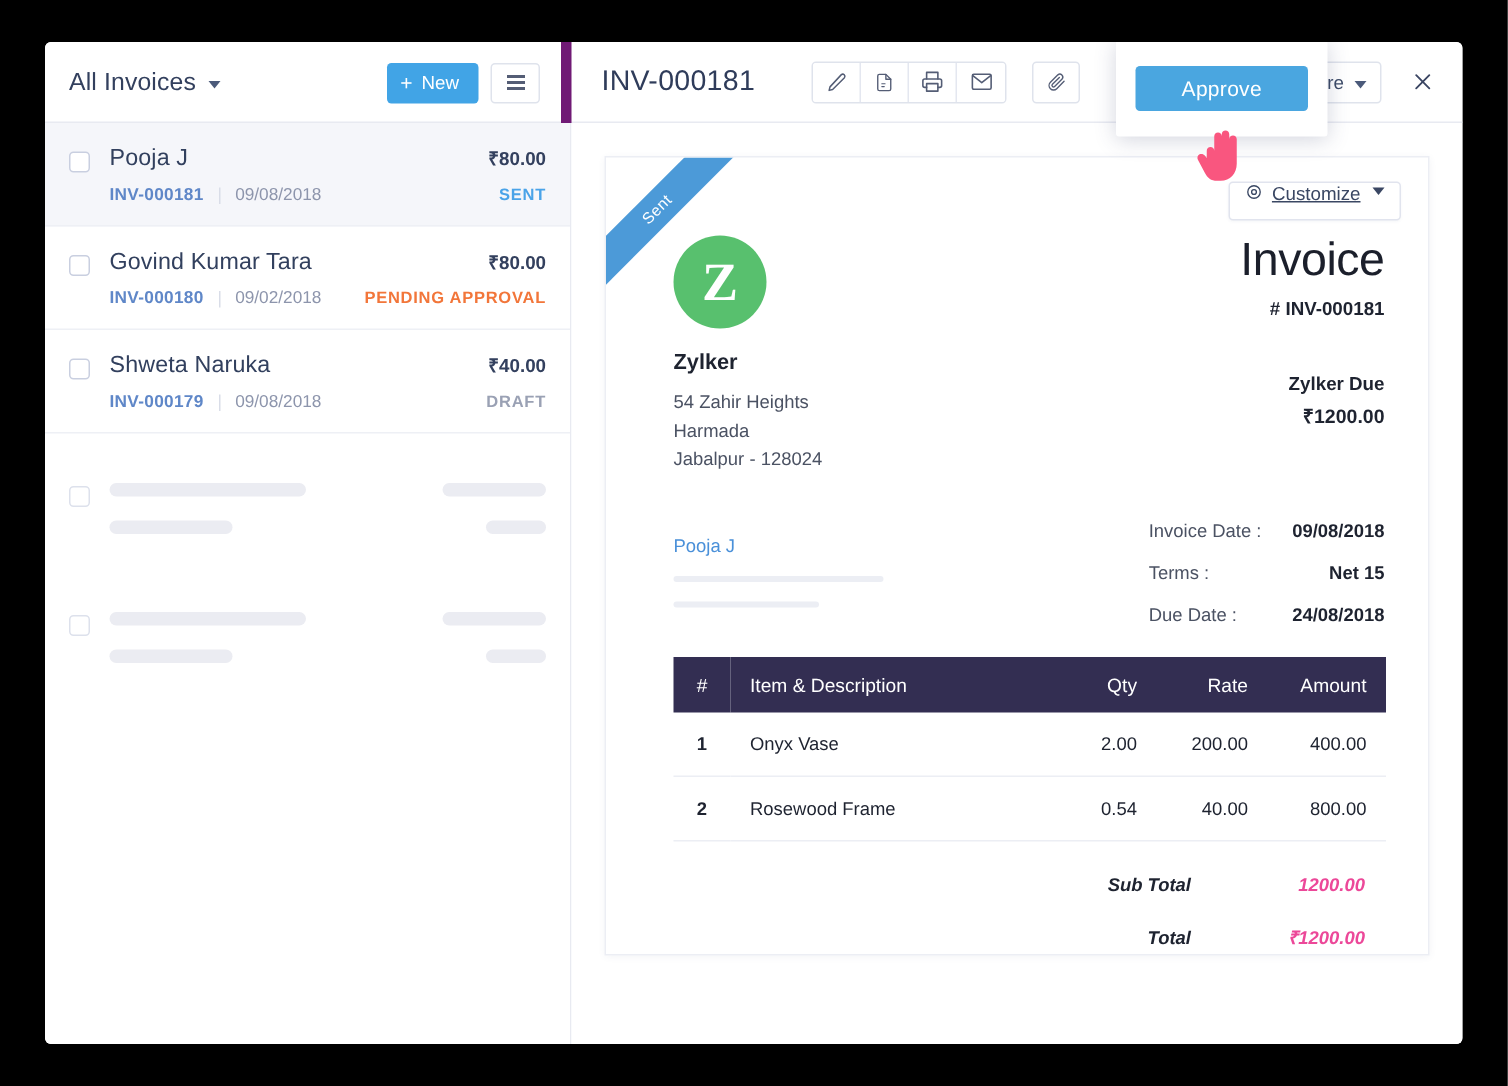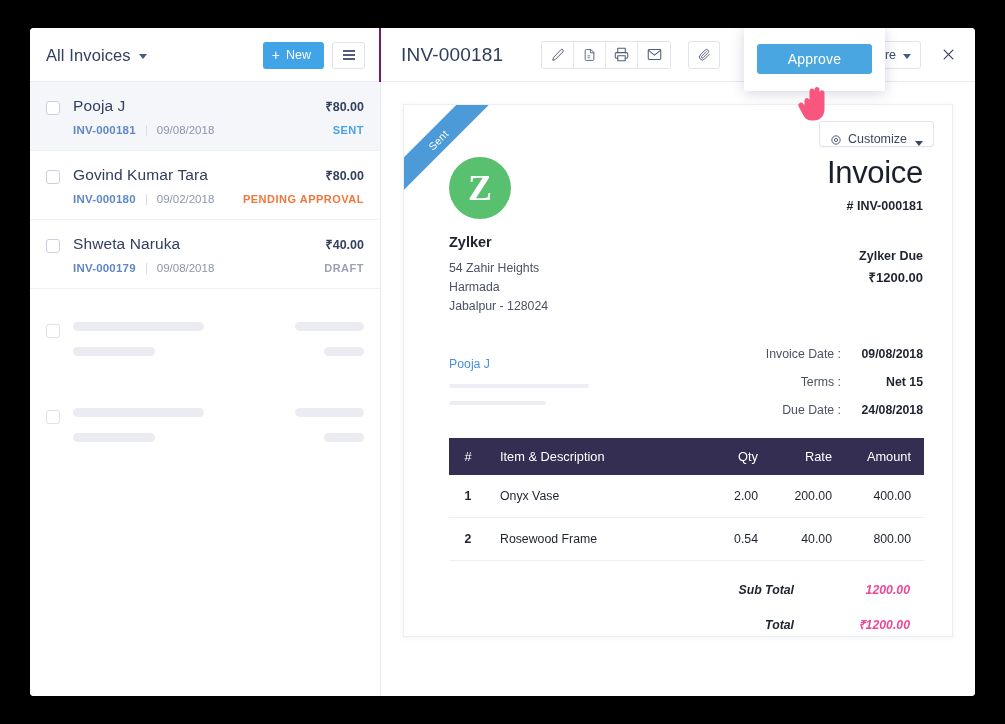--- a/index.html
+++ b/index.html
@@ -30,21 +30,21 @@
     border-bottom: 1px solid #e8eaf1;
     position: relative;
     z-index: 30;
   }
   .topbar-left {
     width: 351px;
     flex-shrink: 0;
     display: flex;
     align-items: center;
     padding: 0 14px 0 16px;
-    border-right: 2px solid #701a75;
+    border-right: 7px solid #701a75;
     height: 54px;
   }
   .view-title {
     font-size: 16.5px;
     color: #33405e;
     font-weight: 400;
     letter-spacing: .1px;
   }
   .caret-down {
     width: 0; height: 0;
@@ -293,26 +293,27 @@
   }
 
   .btn-customize {
     position: absolute;
     right: 18px; top: 16px;
     border: 1px solid #e1e4ee;
     border-radius: 3px;
     background: #fff;
     height: 26px;
     padding: 0 10px;
-    display: flex; align-items: flex-end; gap: 6px;
+    display: flex; align-items: flex-start; gap: 6px;
     font-size: 12.5px;
     color: #3a4763;
     cursor: pointer;
     box-shadow: 0 1px 2px rgba(80,90,130,0.05);
     z-index: 6;
+    text-decoration: underline;
   }
 
   .inv-head {
     display: flex;
     padding-top: 52px;
   }
   .inv-head-left { flex: 1; padding-left: 17px; }
   .logo-circle {
     width: 62px; height: 62px;
     border-radius: 50%;
@@ -372,21 +373,21 @@
   .billto-label { font-size: 14px; color: #1e2330; }
   .billto-name {
     margin-top: 10px;
     font-size: 12.3px;
     color: #4a90d9;
     cursor: pointer;
   }
   .billto-skel { height: 4px; border-radius: 3px; background: #eceef4; margin-top: 13px; }
 
   .dates-col { padding-right: 1px; }
-  .date-row { display: flex; justify-content: flex-end; align-items: baseline; }
+  .date-row { display: flex; justify-content: space-between; align-items: baseline; }
   .date-row + .date-row { margin-top: 14px; }
   .date-label { font-size: 12.3px; color: #4b5263; }
   .date-value {
     font-size: 12.3px;
     font-weight: 700;
     color: #1e2330;
     width: 82px;
     text-align: right;
   }
 

